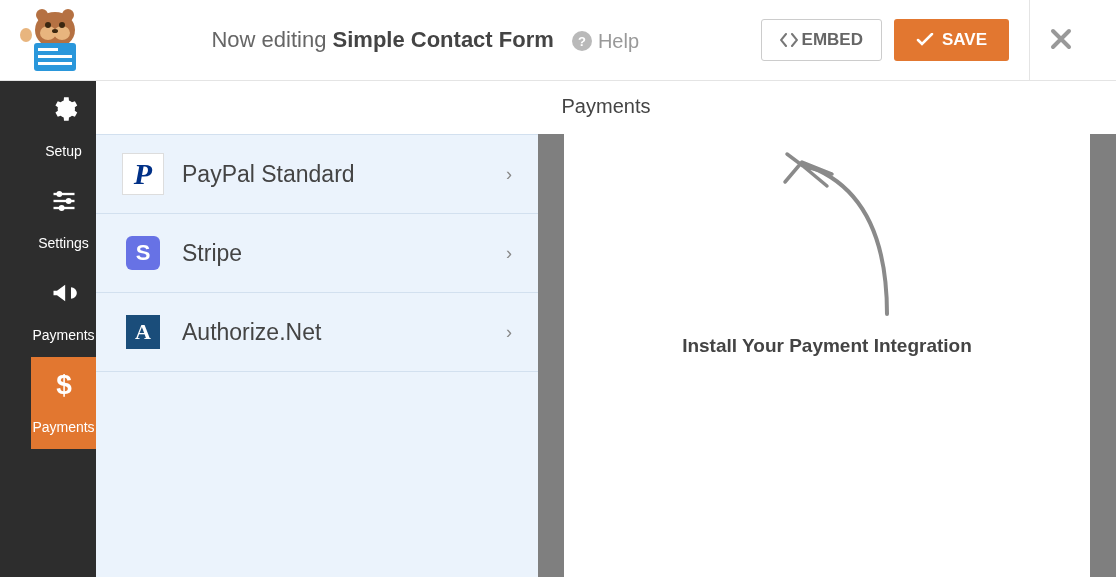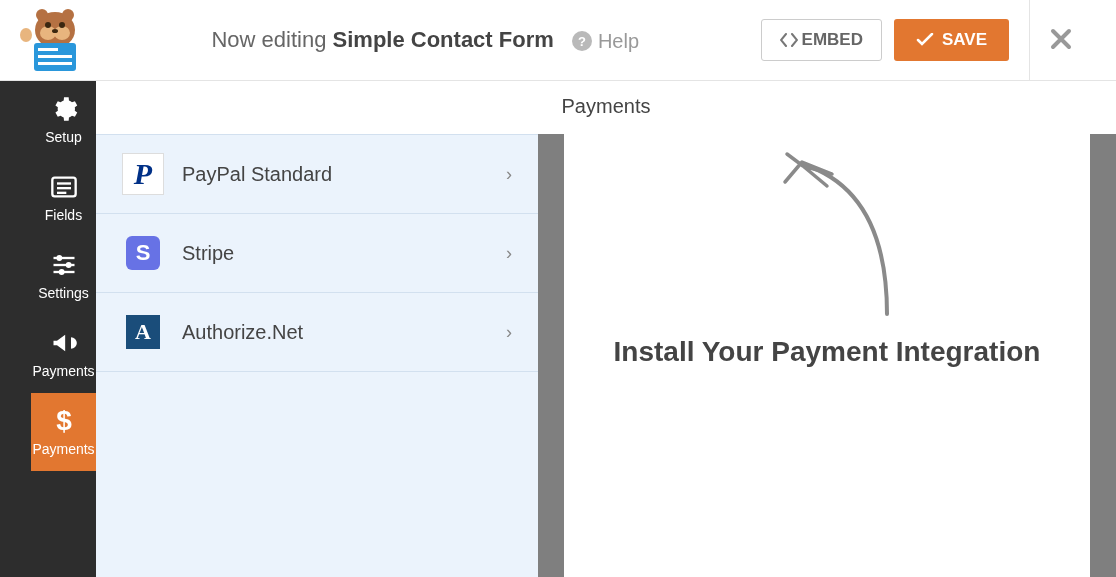--- a/index.html
+++ b/index.html
@@ -12,42 +12,42 @@
     .help-link { display: flex; align-items: center; gap: 6px; color: #999; font-size: 20px; margin-right: 20px; cursor: pointer; }
     .help-icon-circle { width: 20px; height: 20px; border-radius: 50%; background: #b9b9b9; color: #fff; display: flex; align-items: center; justify-content: center; font-size: 13px; font-weight: bold; }
     .embed-btn { display: flex; align-items: center; gap: 4px; border: 1px solid #ccc; background: #fff; padding: 10px 18px; font-size: 17px; font-weight: 600; color: #666; margin-right: 12px; cursor: pointer; border-radius: 3px; }
     .save-btn { display: flex; align-items: center; gap: 8px; border: none; background: #e27730; color: #fff; padding: 11px 22px; font-size: 17px; font-weight: 600; cursor: pointer; border-radius: 3px; }
     .topbar-divider { width: 1px; height: 81px; background: #e4e4e4; margin: 0 20px 0 20px; }
     .close-btn { font-size: 30px; color: #999; cursor: pointer; background: none; border: none; font-weight: bold; }
 
     .main { display: flex; height: calc(577px - 81px); }
     
     .sidebar { width: 96px; background: #2d2d2d; display: flex; flex-direction: column; }
-    .side-item { display: flex; flex-direction: column; align-items: center; justify-content: center; gap: 6px; padding: 14px 4px; color: #fff; font-size: 14px; cursor: pointer; margin-left: 31px; }
+    .side-item { display: flex; flex-direction: column; align-items: center; justify-content: center; gap: 20px; padding: 14px 4px; color: #fff; font-size: 14px; cursor: pointer; margin-left: 31px; }
     .side-item.active { background: #e27730; }
     .side-icon { width: 28px; height: 28px; color: #fff; }
     
     .panel-wrap { flex: 1; display: flex; flex-direction: column; }
     .panel-header { text-align: center; padding: 14px 0 16px; font-size: 20px; color: #444; }
     .panel-split { flex: 1; display: flex; }
     
     .options { width: 442px; background: #ebf3fc; }
     .opt-row { display: flex; align-items: center; gap: 18px; padding: 18px 26px; border-bottom: 1px solid #d2e0ef; cursor: pointer; }
     .opt-row:first-child { border-top: 1px solid #d2e0ef; }
     .opt-icon { width: 42px; height: 42px; background: #fff; border: 1px solid #ddd; display: flex; align-items: center; justify-content: center; font-weight: bold; font-size: 22px; }
     .pp-icon { color: #003087; font-size: 30px; font-style: italic; font-weight: 900; font-family: Georgia, serif; }
     .stripe-icon { background: #6772e5; color: #fff; border-radius: 6px; width: 34px; height: 34px; font-size: 22px; border: none; }
     .auth-icon { background: #1a4d7a; color: #fff; width: 34px; height: 34px; font-family: Georgia, serif; font-size: 22px; border: none; }
-    .opt-label { flex: 1; font-size: 20px; color: #444; }
+    .opt-label { flex: 1; font-size: 23px; color: #444; }
     .opt-chevron { color: #888; font-size: 18px; }
     
     .preview { flex: 1; background: #7f7f7f; padding: 0 26px; display: flex; align-items: flex-start; justify-content: center; }
     .preview-card { background: #fff; width: 100%; height: 100%; padding: 10px 30px 40px; display: flex; flex-direction: column; align-items: center; }
     .arrow-svg { width: 180px; height: 180px; margin-bottom: 10px; }
-    .card-title { font-size: 28px; font-weight: 700; color: #444; text-align: center; margin-bottom: 24px; line-height: 1.3; }
+    .card-title { font-size: 19px; font-weight: 700; color: #444; text-align: center; margin-bottom: 24px; line-height: 1.3; }
     .card-desc { font-size: 17px; color: #777; text-align: center; line-height: 1.6; max-width: 440px; }
   </style>
 </head>
 <body>
 
 <div class="topbar">
   <svg class="logo" viewBox="0 0 80 70">
     <ellipse cx="45" cy="25" rx="20" ry="18" fill="#b57142"></ellipse>
     <ellipse cx="38" cy="28" rx="8" ry="7" fill="#e8b57e"></ellipse>
     <ellipse cx="52" cy="28" rx="8" ry="7" fill="#e8b57e"></ellipse>
@@ -89,29 +89,20 @@
   </button>
 </div>
 
 <div class="main">
   <div class="sidebar">
     <div class="side-item">
       <svg class="side-icon" viewBox="0 0 24 24">
           <path fill="#fff" d="M12 8a4 4 0 100 8 4 4 0 000-8zm9.4 4a7.5 7.5 0 00-.15-1.5l2.1-1.6-2-3.5-2.5.9a7.5 7.5 0 00-2.6-1.5L16 2h-4l-.25 2.8a7.5 7.5 0 00-2.6 1.5l-2.5-.9-2 3.5 2.1 1.6A7.5 7.5 0 006.6 12c0 .5.05 1 .15 1.5l-2.1 1.6 2 3.5 2.5-.9a7.5 7.5 0 002.6 1.5L12 22h4l.25-2.8a7.5 7.5 0 002.6-1.5l2.5.9 2-3.5-2.1-1.6c.1-.5.15-1 .15-1.5z"></path>
         </svg>
       <span>Setup</span>
-    </div>
-    <div class="side-item">
-      <svg class="side-icon" viewBox="0 0 24 24">
-          <rect x="2" y="4" width="20" height="16" rx="2" fill="none" stroke="#fff" stroke-width="2"></rect>
-          <line x1="6" y1="9" x2="18" y2="9" stroke="#fff" stroke-width="2"></line>
-          <line x1="6" y1="13" x2="18" y2="13" stroke="#fff" stroke-width="2"></line>
-          <line x1="6" y1="17" x2="14" y2="17" stroke="#fff" stroke-width="2"></line>
-        </svg>
-      <span>Fields</span>
     </div>
     <div class="side-item">
       <svg class="side-icon" viewBox="0 0 24 24">
           <line x1="3" y1="6" x2="21" y2="6" stroke="#fff" stroke-width="2"></line>
           <circle cx="8" cy="6" r="2.5" fill="#fff"></circle>
           <line x1="3" y1="12" x2="21" y2="12" stroke="#fff" stroke-width="2"></line>
           <circle cx="16" cy="12" r="2.5" fill="#fff"></circle>
           <line x1="3" y1="18" x2="21" y2="18" stroke="#fff" stroke-width="2"></line>
           <circle cx="10" cy="18" r="2.5" fill="#fff"></circle>
         </svg>

